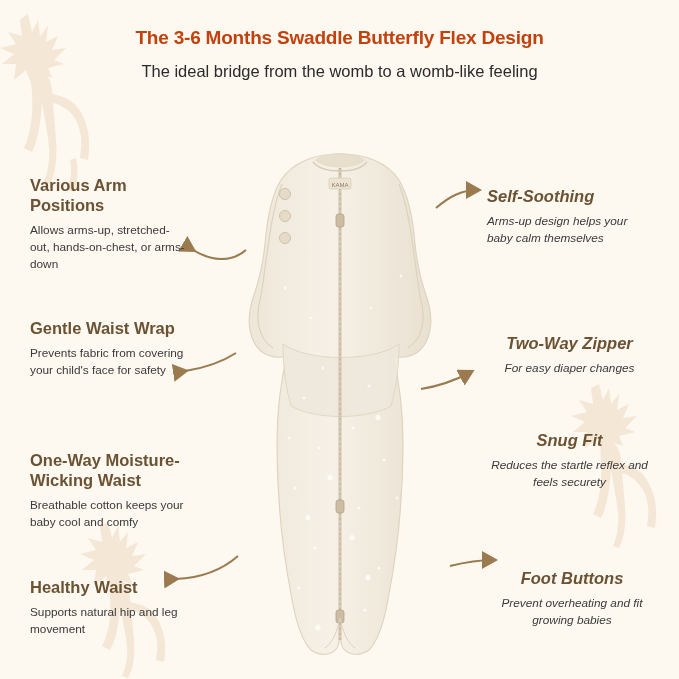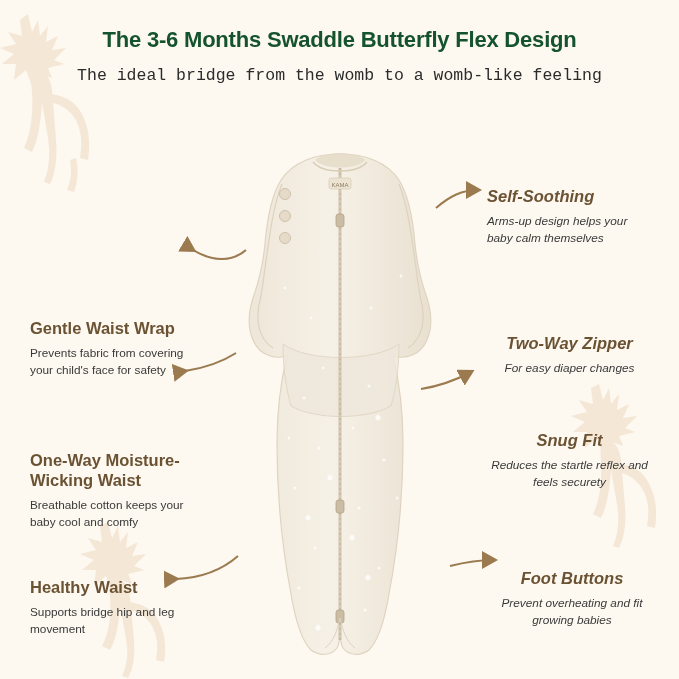--- a/index.html
+++ b/index.html
@@ -33,34 +33,33 @@
   
   #header {
     position: absolute;
     top: 26px;
     left: 0;
     width: 679px;
     text-align: center;
     z-index: 5;
   }
   #title {
-    font-size: 22px;
+    font-size: 19px;
     font-weight: bold;
-    color: #14532d;
+    color: #c2410c;
     line-height: 1.28;
     letter-spacing: -0.2px;
     padding: 0 55px;
     margin: 0;
   }
   #subtitle {
     margin: 12px 0 0 0;
     font-size: 16.5px;
     color: #2b2b2b;
     font-weight: 400;
-    font-family: Liberation Mono, monospace;
   }
 
   
   #product {
     position: absolute;
     left: 219px;
     top: 148px;
     width: 243px;
     height: 510px;
     z-index: 2;
@@ -242,34 +241,38 @@
 
     <path d="M176 579 C 200 578, 222 570, 238 556" fill="none" stroke="#9a7a4e" stroke-width="2" marker-start="url(#ah)"></path>
 
     <path d="M436 208 C 450 196, 462 190, 478 190" fill="none" stroke="#9a7a4e" stroke-width="2" marker-end="url(#ah)"></path>
 
     <path d="M421 389 C 440 386, 456 380, 471 372" fill="none" stroke="#9a7a4e" stroke-width="2" marker-end="url(#ah)"></path>
 
     <path d="M450 566 C 466 562, 478 560, 494 560" fill="none" stroke="#9a7a4e" stroke-width="2" marker-end="url(#ah)"></path>
   </svg>
 
+  <div class="callout left" style="left:30px; top:175px; width:155px;">
+    <p class="c-title">Various Arm Positions</p>
+    <p class="c-body">Allows arms-up, stretched-out, hands-on-chest, or arms-down</p>
+  </div>
 
   <div class="callout left" style="left:30px; top:318px; width:160px;">
     <p class="c-title">Gentle Waist Wrap</p>
     <p class="c-body">Prevents fabric from covering your child's face for safety</p>
   </div>
 
   <div class="callout left" style="left:30px; top:450px; width:180px;">
     <p class="c-title">One-Way Moisture-Wicking Waist</p>
     <p class="c-body">Breathable cotton keeps your baby cool and comfy</p>
   </div>
 
   <div class="callout left" style="left:30px; top:577px; width:165px;">
     <p class="c-title">Healthy Waist</p>
-    <p class="c-body">Supports bridge hip and leg movement</p>
+    <p class="c-body">Supports natural hip and leg movement</p>
   </div>
 
   <div class="callout right" style="left:487px; top:186px; width:165px;">
     <p class="c-title">Self-Soothing</p>
     <p class="c-body">Arms-up design helps your baby calm themselves</p>
   </div>
 
   <div class="callout right" style="left:487px; top:333px; width:165px; text-align:center;">
     <p class="c-title">Two-Way Zipper</p>
     <p class="c-body">For easy diaper changes</p>

